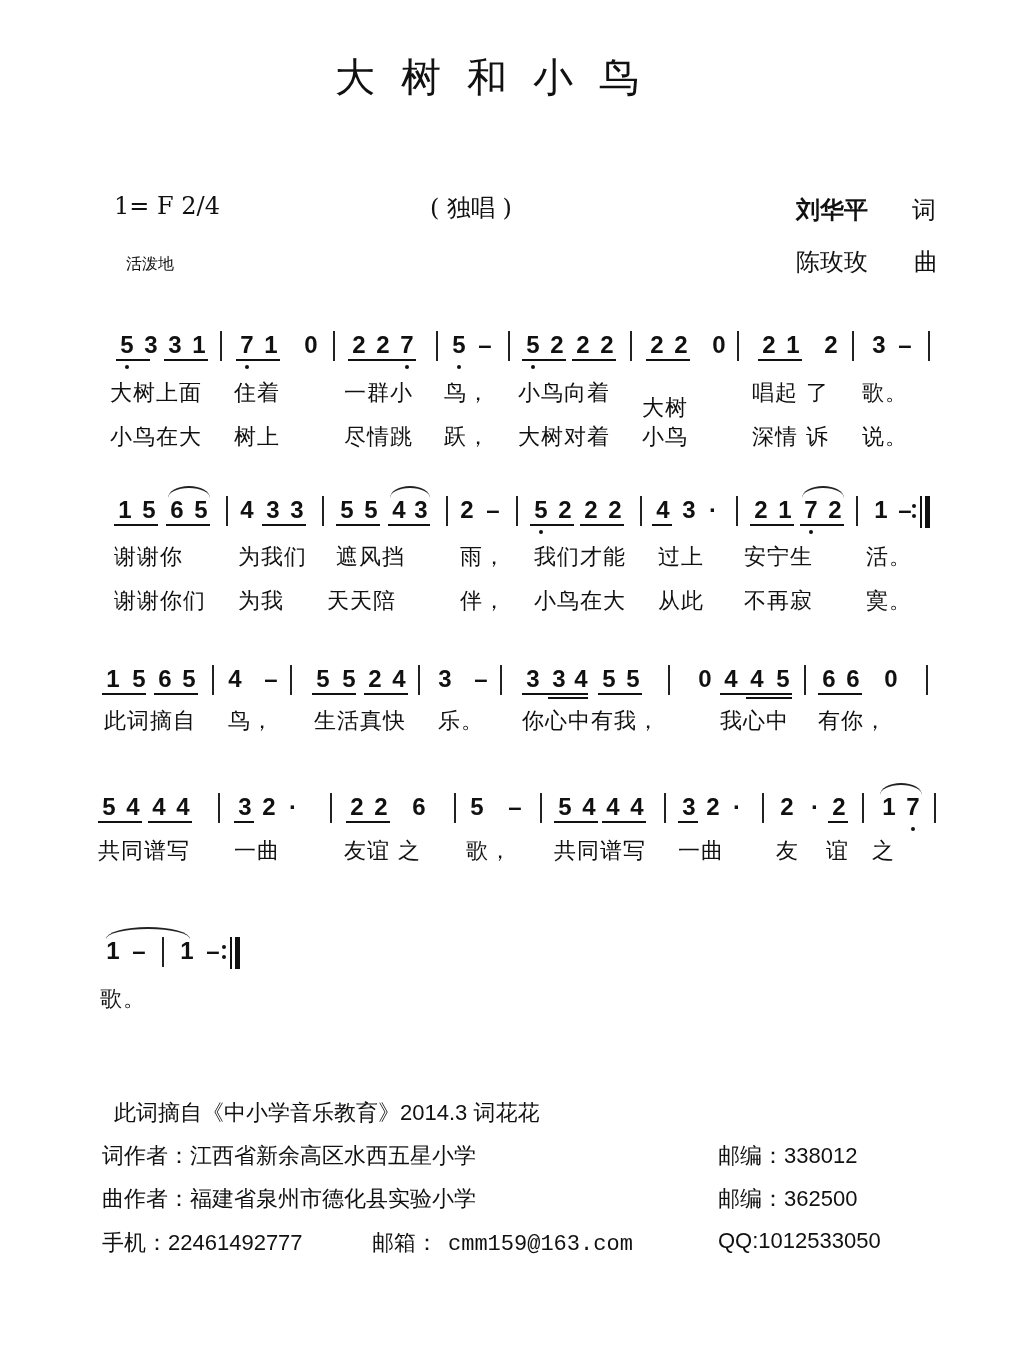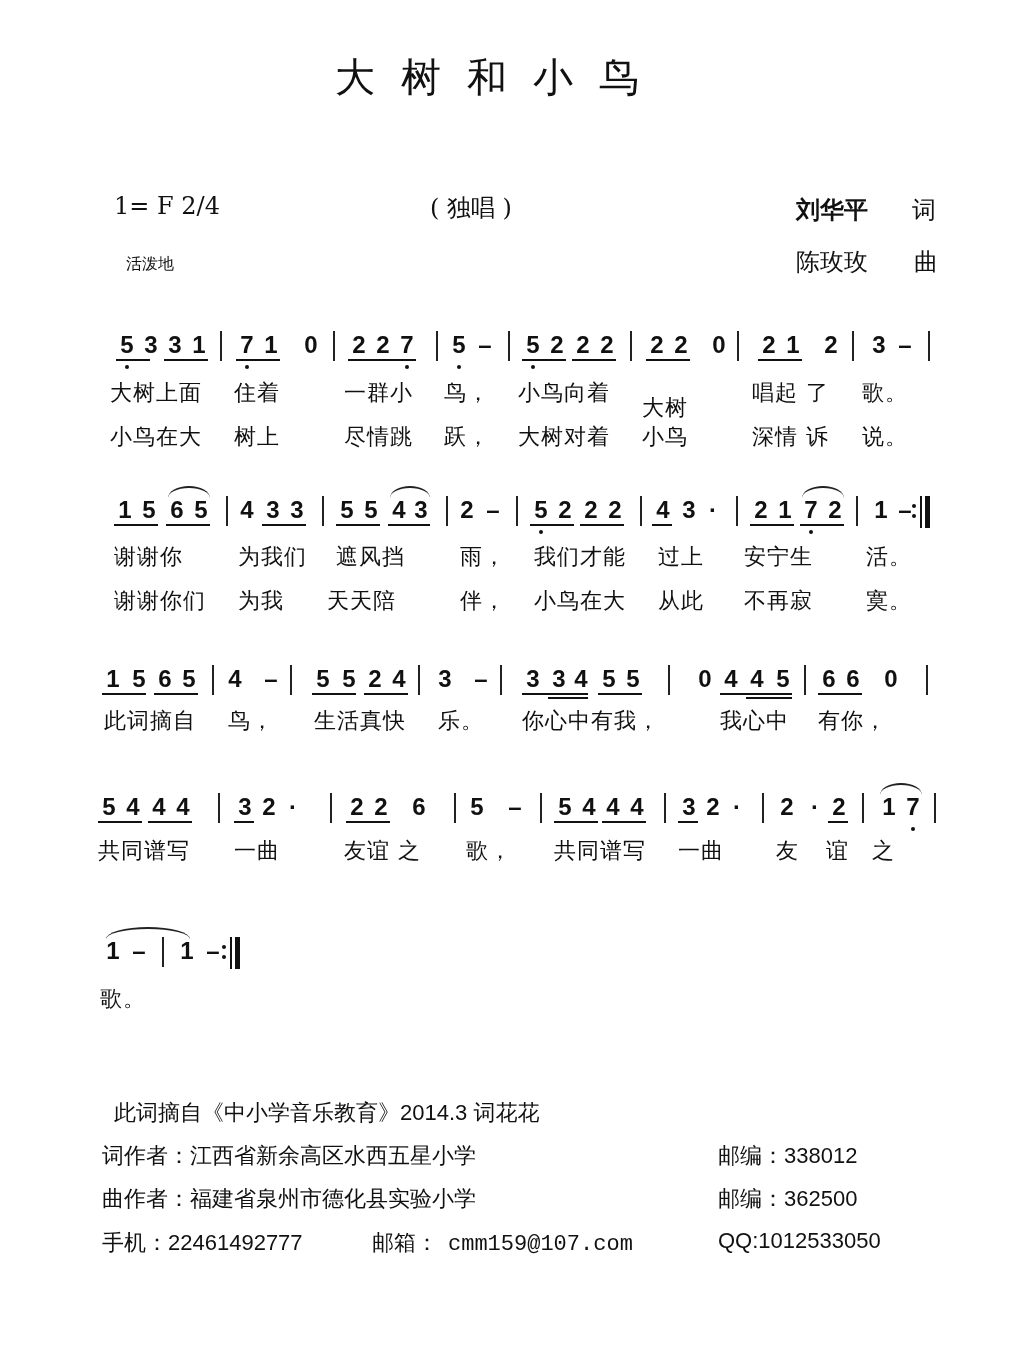--- a/index.html
+++ b/index.html
@@ -297,18 +297,18 @@
     <span>曲作者：</span><span>福建省泉州市德化县实验小学</span>
   </div>
   <div class="abs footer" style="left:718px; top:1184px;">
     <span>邮编：</span><span>362500</span>
   </div>
 
   <div class="abs footer" style="left:102px; top:1228px;">
     <span>手机：</span><span>22461492777</span>
   </div>
   <div class="abs footer" style="left:372px; top:1228px;">
-    <span>邮箱：</span><span style="font-family:'Liberation Mono', monospace; margin-left:10px;">cmm159@107.com</span>
+    <span>邮箱：</span><span style="font-family:'Liberation Mono', monospace; margin-left:10px;">cmm159@163.com</span>
   </div>
   <div class="abs footer" style="left:718px; top:1228px;">
     <span>QQ:</span><span>1012533050</span>
   </div>
 </div>
 
 </body></html>

